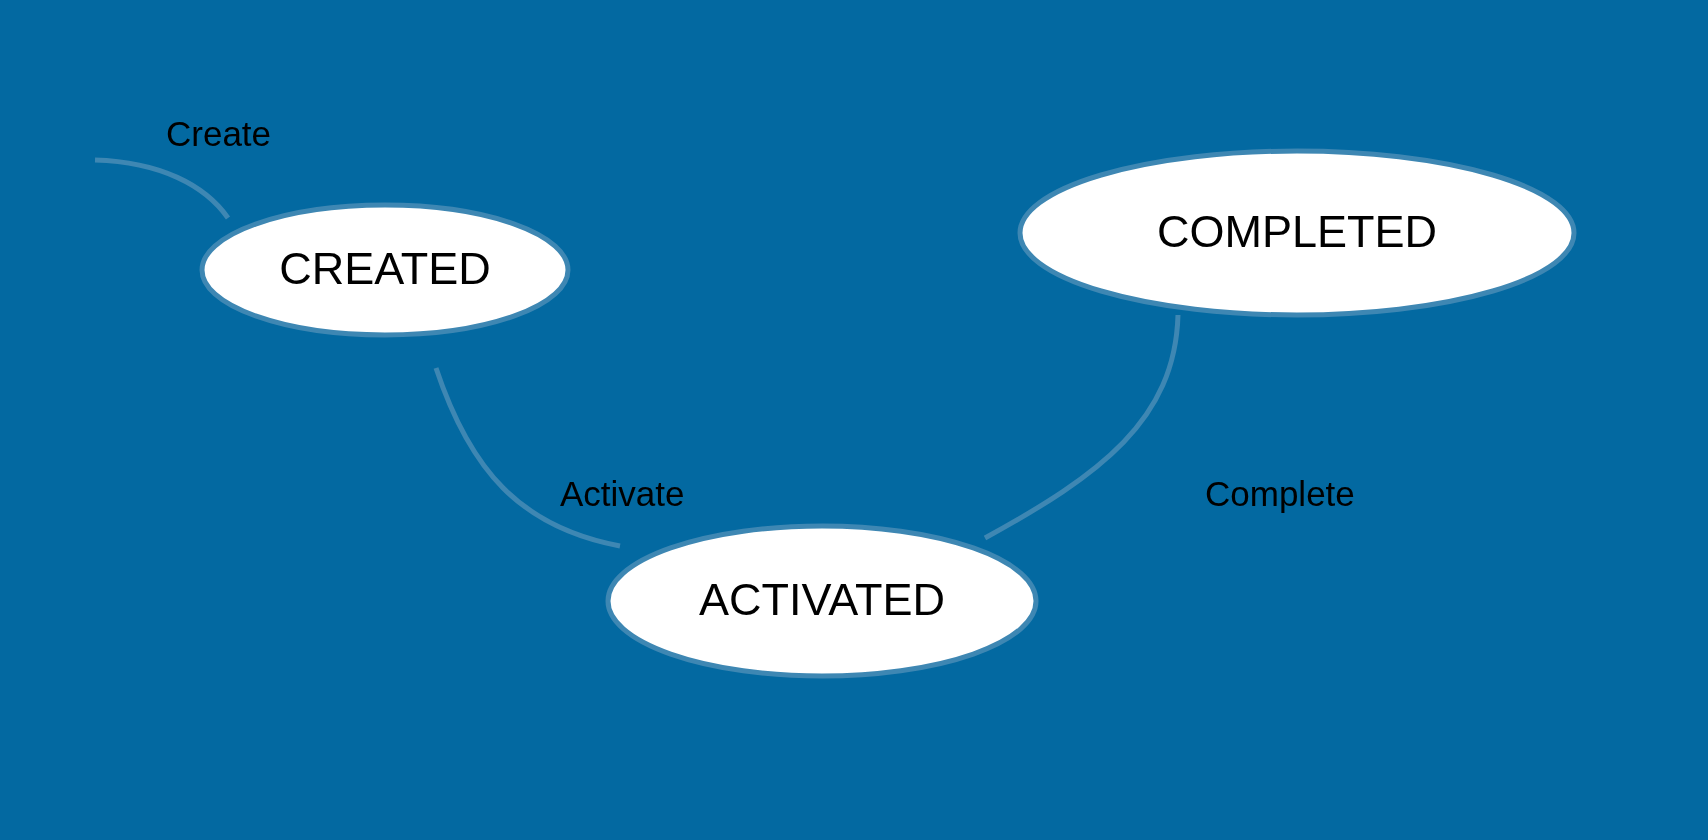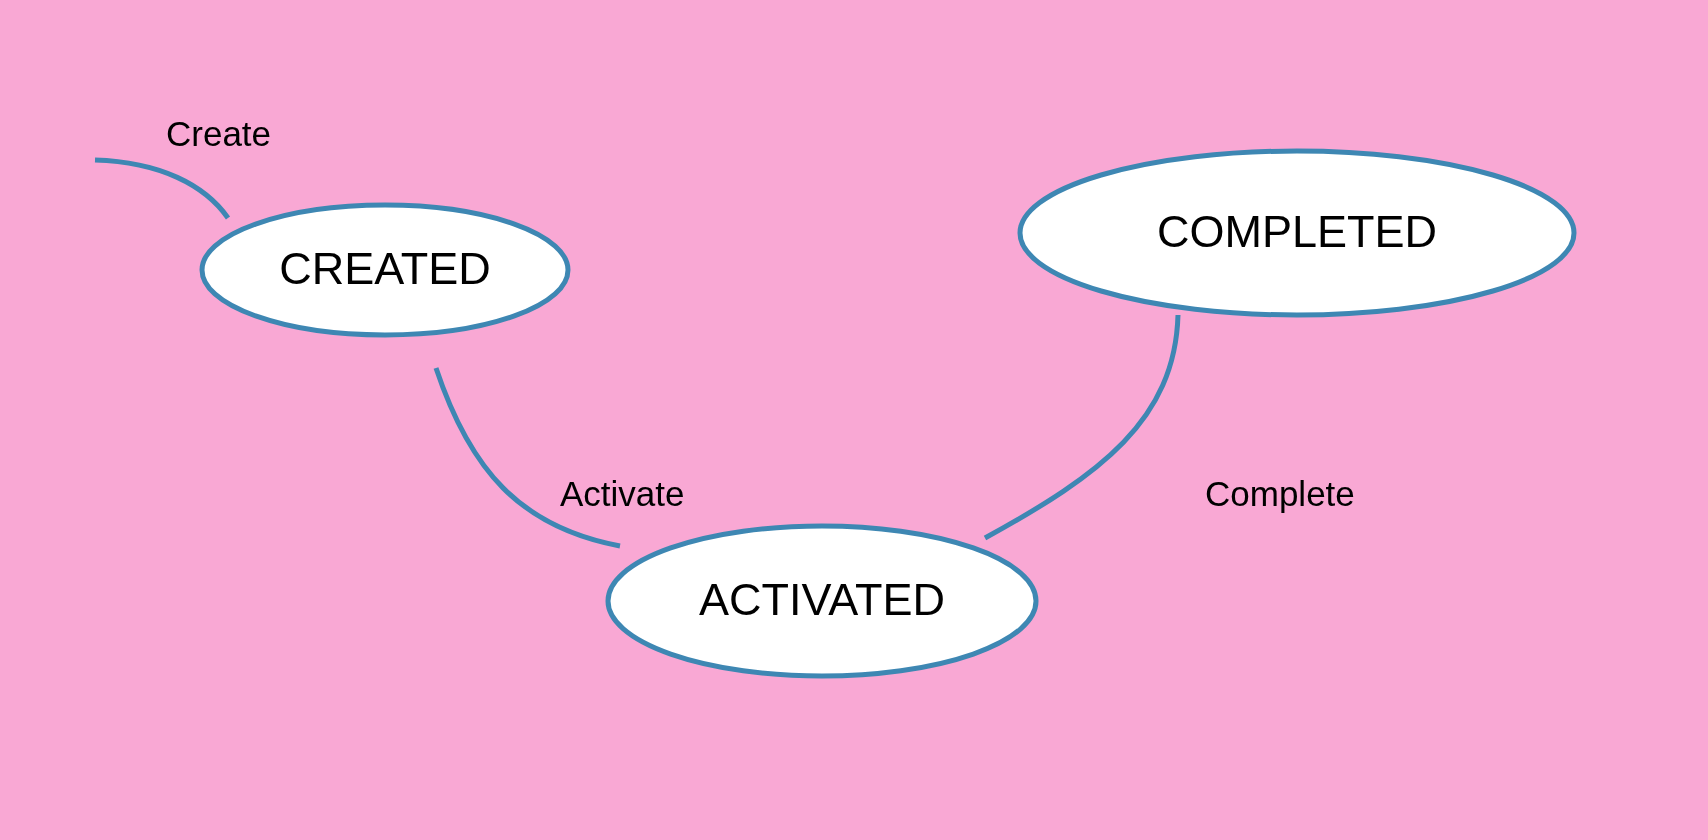--- a/index.html
+++ b/index.html
@@ -11,21 +11,21 @@
   body {
     width: 1708px;
     height: 840px;
     font-family: "Liberation Sans", sans-serif;
     overflow: hidden;
   }
   #diagram-root {
     position: relative;
     width: 1708px;
     height: 840px;
-    background: #f9a8d4;
+    background: #0369a1;
   }
   svg#state-diagram {
     display: block;
     width: 1708px;
     height: 840px;
   }
   .state-ellipse {
     fill: #ffffff;
     stroke: #3e87b3;
     stroke-width: 5;

